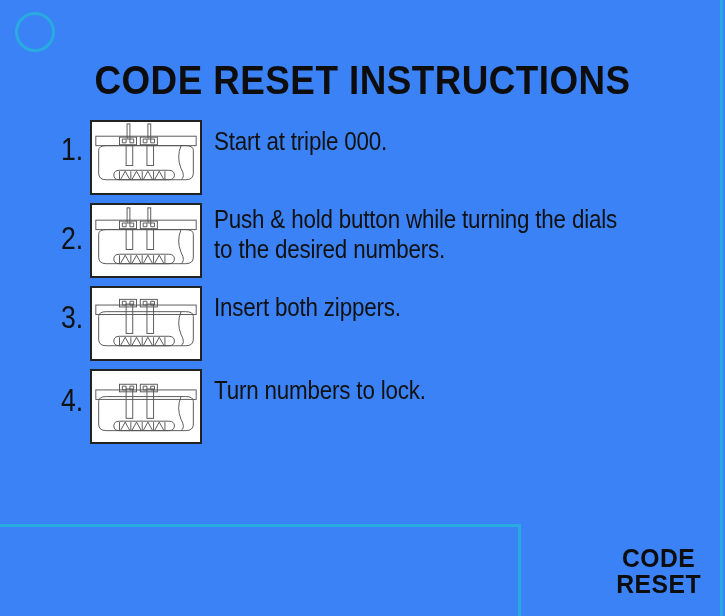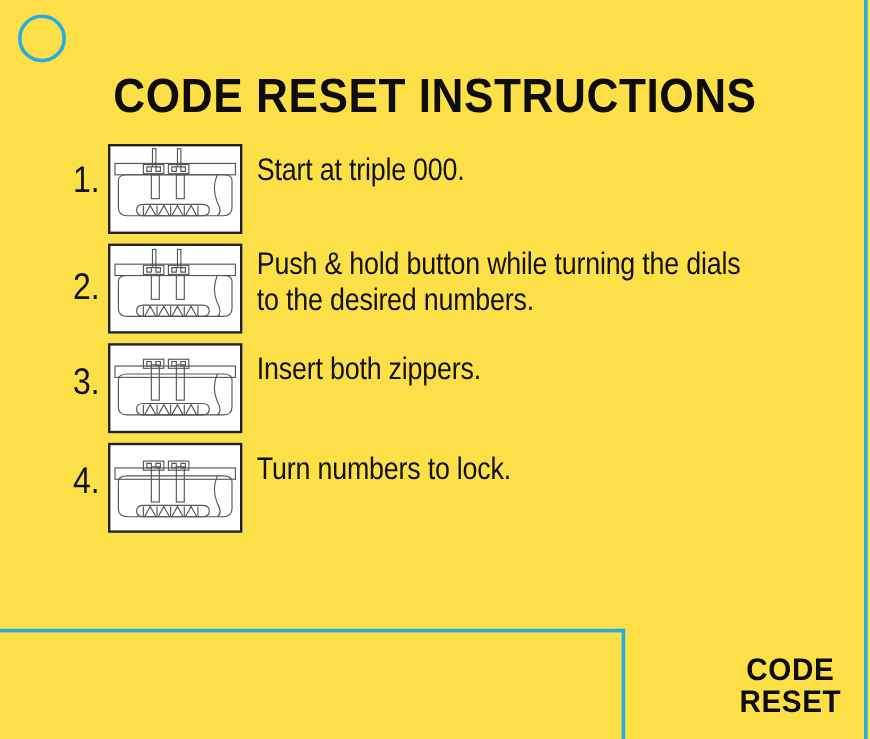--- a/index.html
+++ b/index.html
@@ -5,21 +5,21 @@
   html,body{margin:0;padding:0;}
   body{
     width:725px;height:616px;
     background:#ffffff;
     font-family:"Liberation Sans", sans-serif;
     overflow:hidden;
     position:relative;
   }
   #card{
     position:absolute;inset:0;
-    background:#fde047;
+    background:#3b82f6;
   }
 
   
   .cyan-ring{
     position:absolute;
     left:15px;top:12px;
     width:40px;height:40px;
     border:3px solid #29abe2;
     border-radius:50%;
     box-sizing:border-box;

